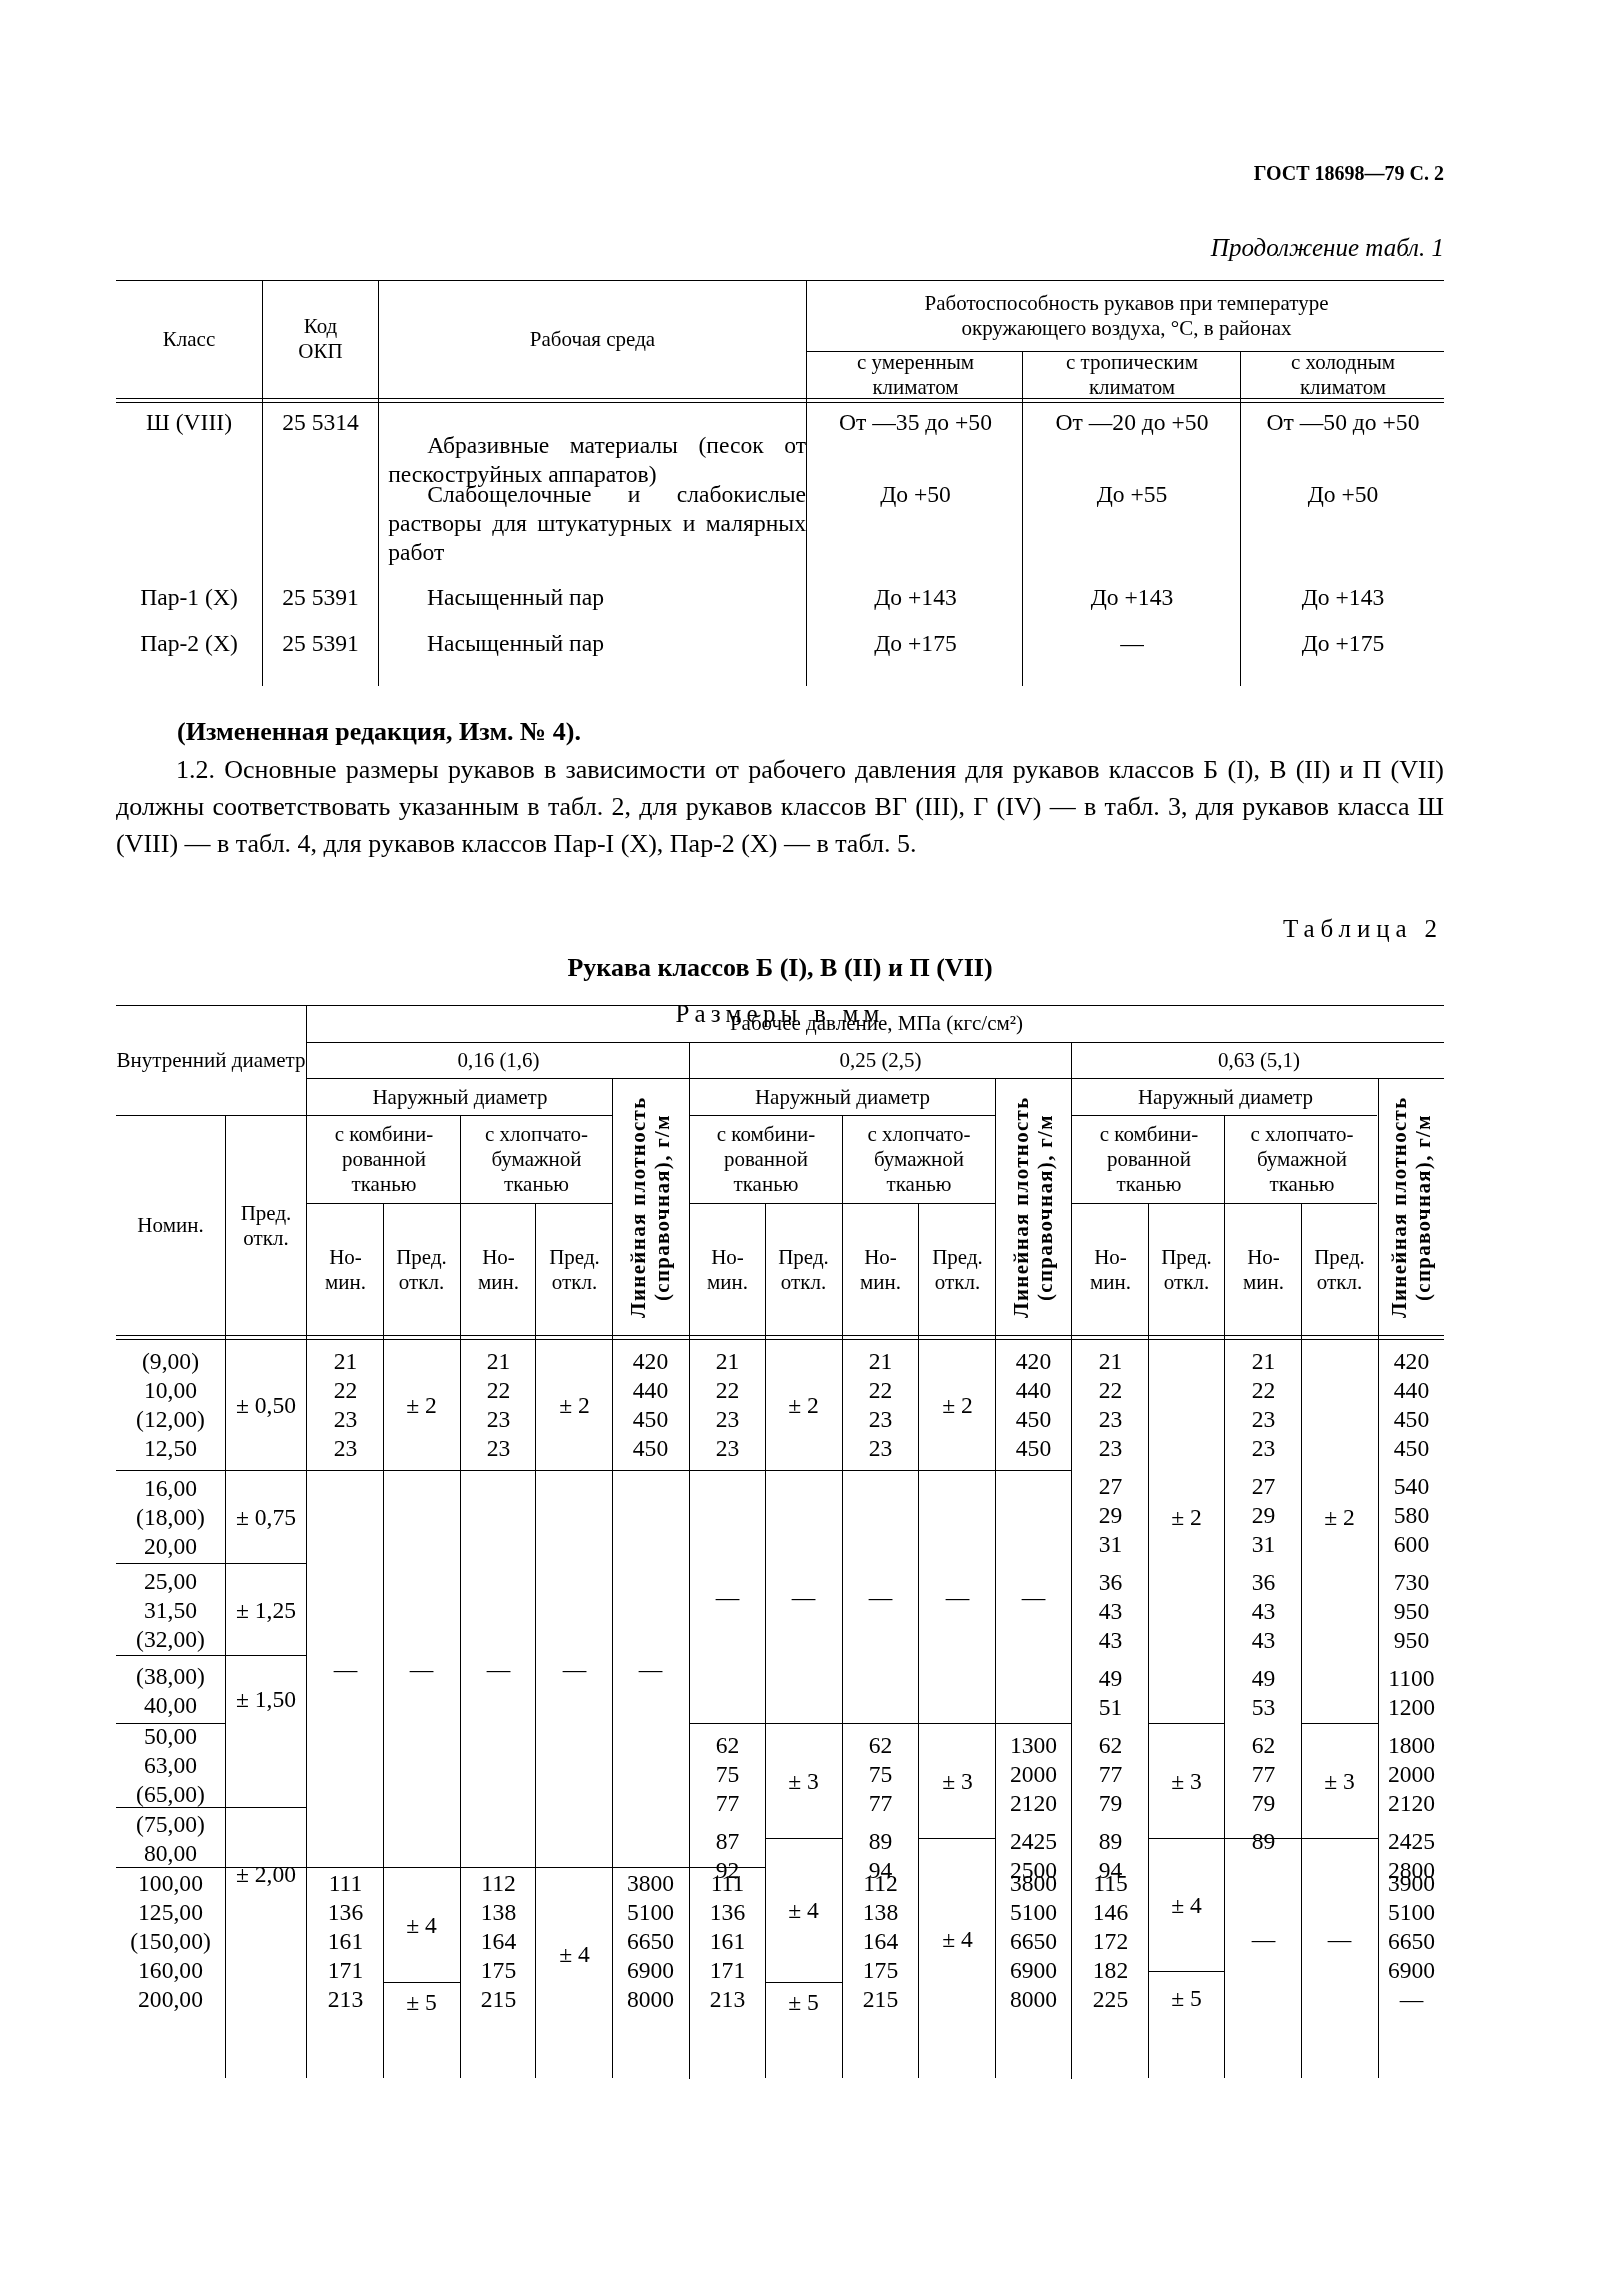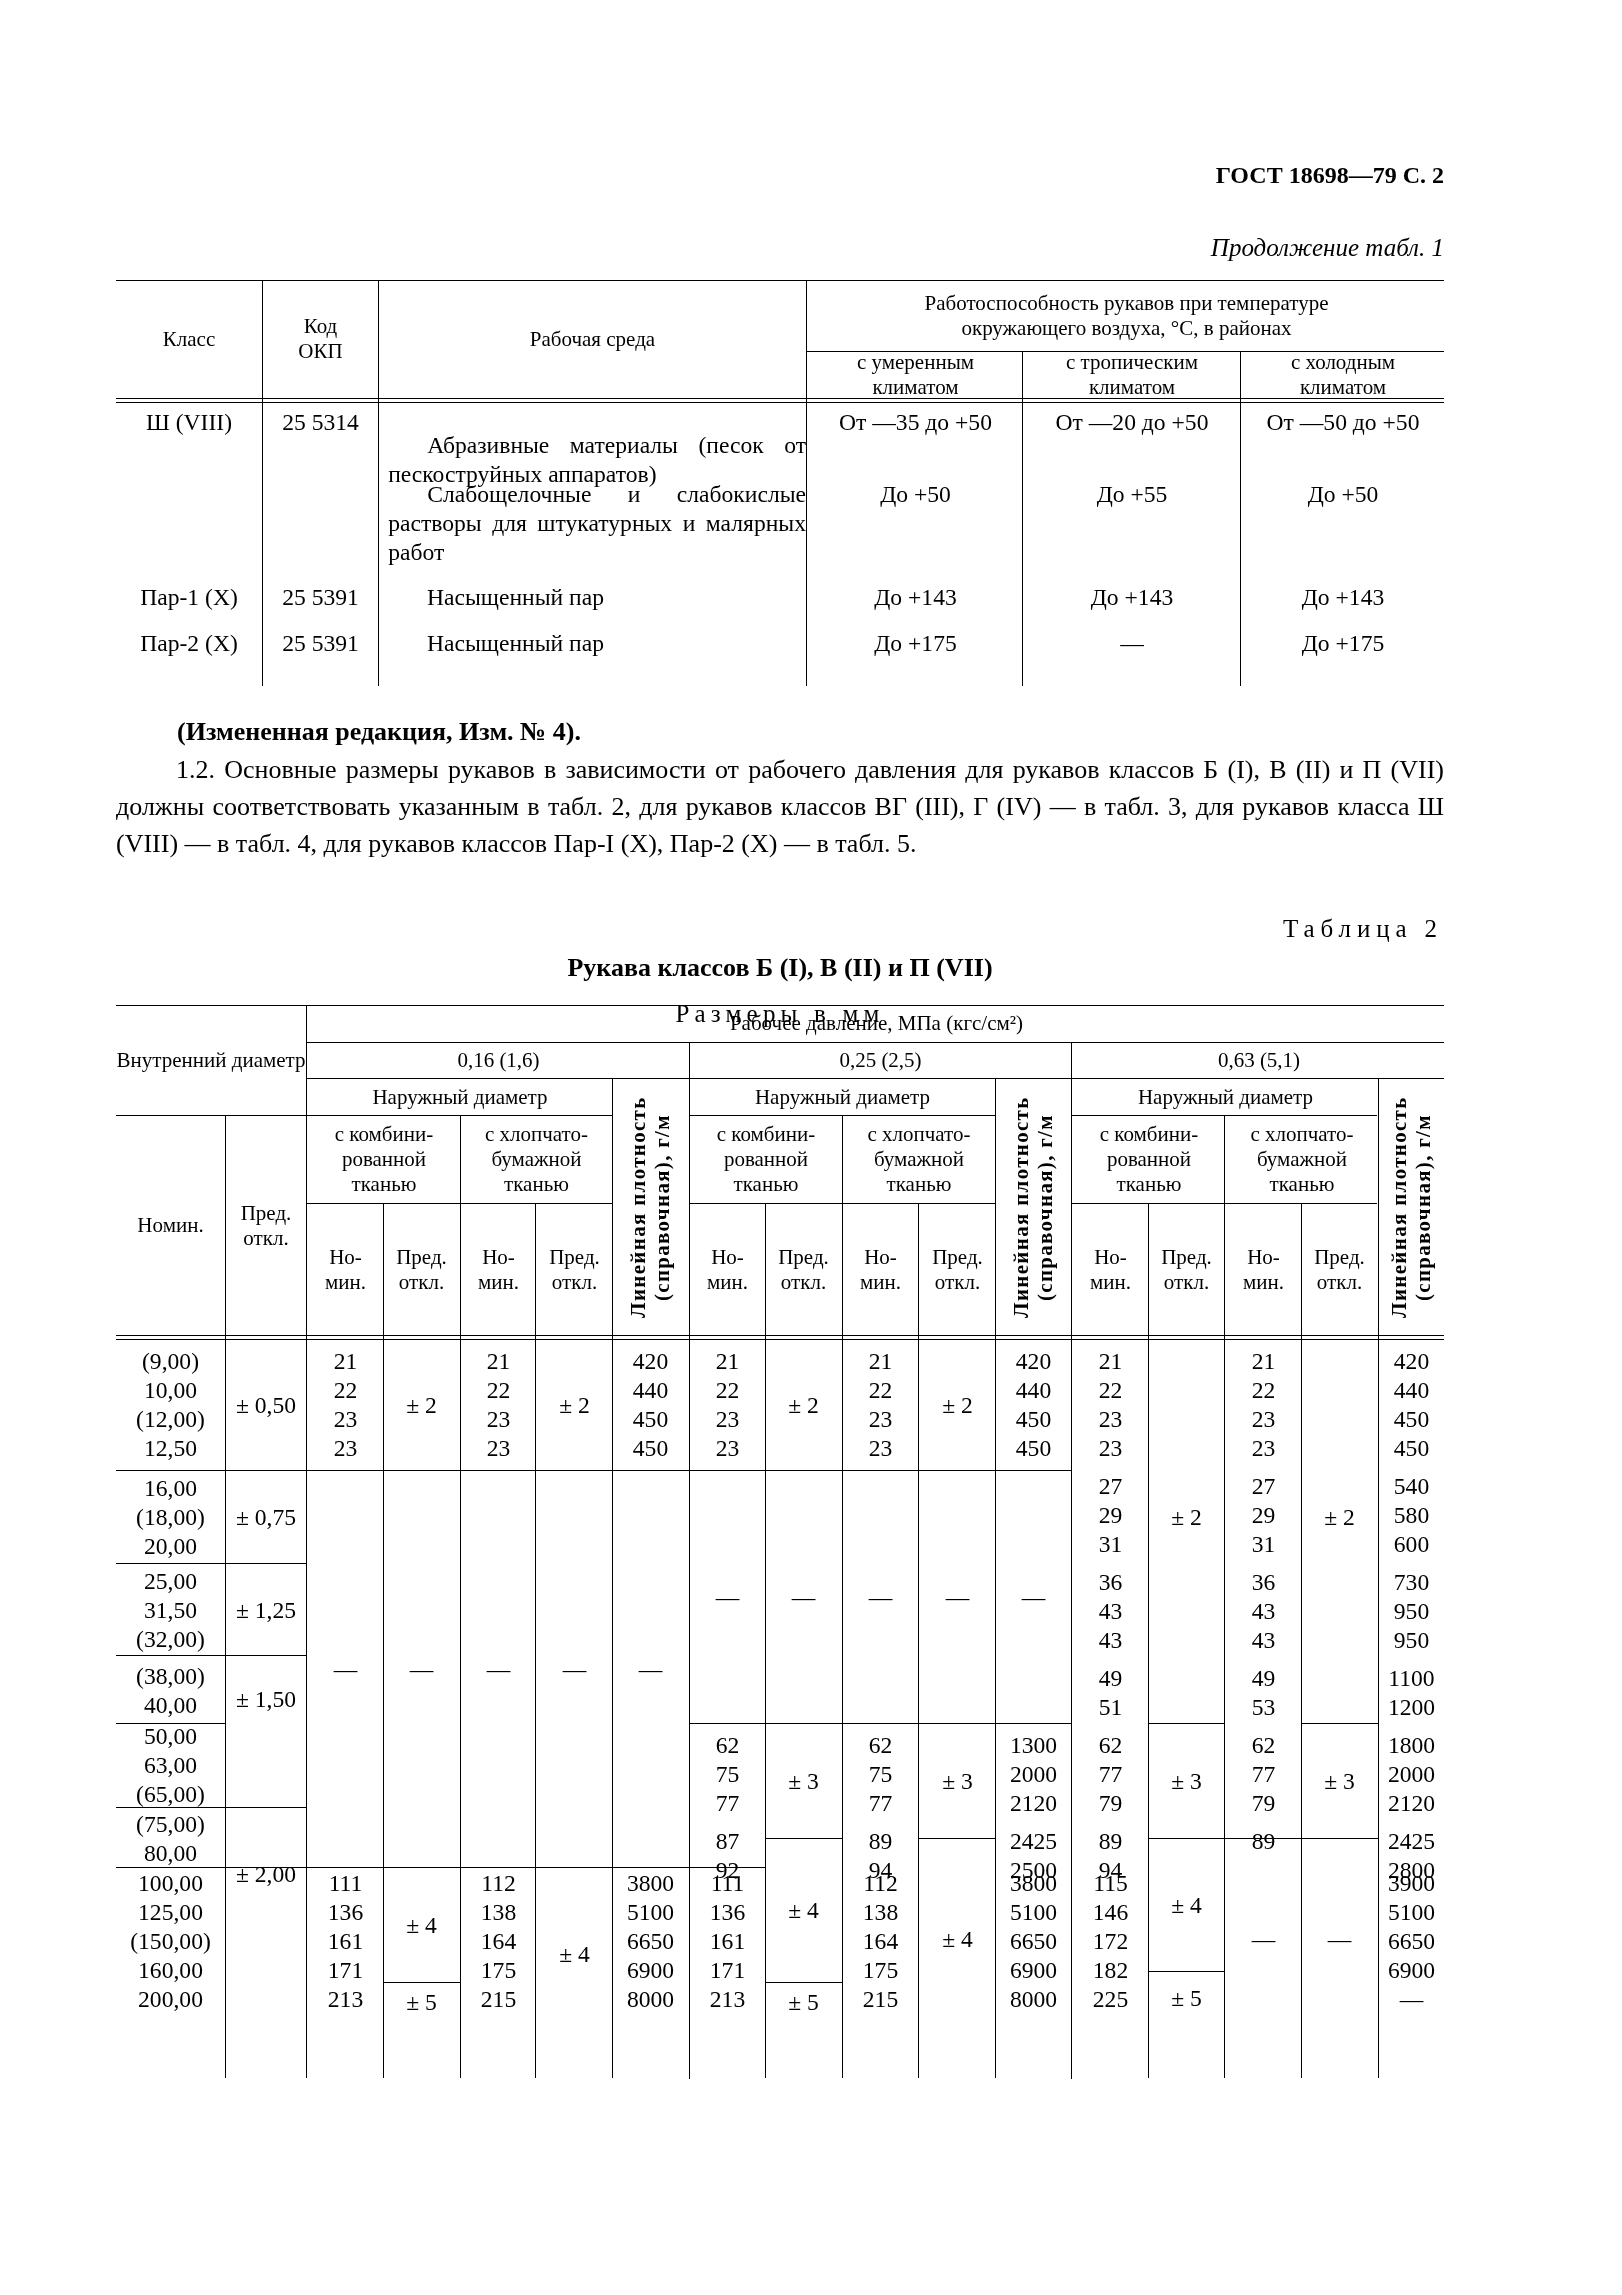--- a/index.html
+++ b/index.html
@@ -1,20 +1,20 @@
 <!DOCTYPE html>
 <html style="font-size:10.5px"><head>
 <meta charset="utf-8">
 <style>
   html, body { margin: 0; padding: 0; background: #ffffff; }
   body { width: 1622px; height: 2295px; position: relative; overflow: hidden;
          font-family: "Liberation Serif", "DejaVu Serif", serif; color: #000; }
   .abs { position: absolute; }
   .page-header { left: 982px; top: 162px; width: 462px; text-align: right;
-                 font-weight: bold; font-size: 24px; }
+                 font-weight: bold; font-size: 20px; }
   .table-cont { left: 851px; top: 234px; width: 593px; text-align: right;
                 font-style: italic; font-size: 25px; }
   .grid { position: absolute; }
   .cell { position: absolute; box-sizing: border-box; display: flex; flex-direction: column;
           justify-content: center; align-items: center; text-align: center; font-size: 23.6px;
           line-height: 29px; }
   .cell.top { justify-content: flex-start; padding-top: 5.2px; text-align: right; }
   .cell.left { align-items: flex-start; text-align: center; padding-left: 9.2px; }
   .cell.small { font-size: 21px; line-height: 25px; }
   .cell.vert > span { writing-mode: vertical-rl; transform: rotate(180deg); font-weight: bold;

